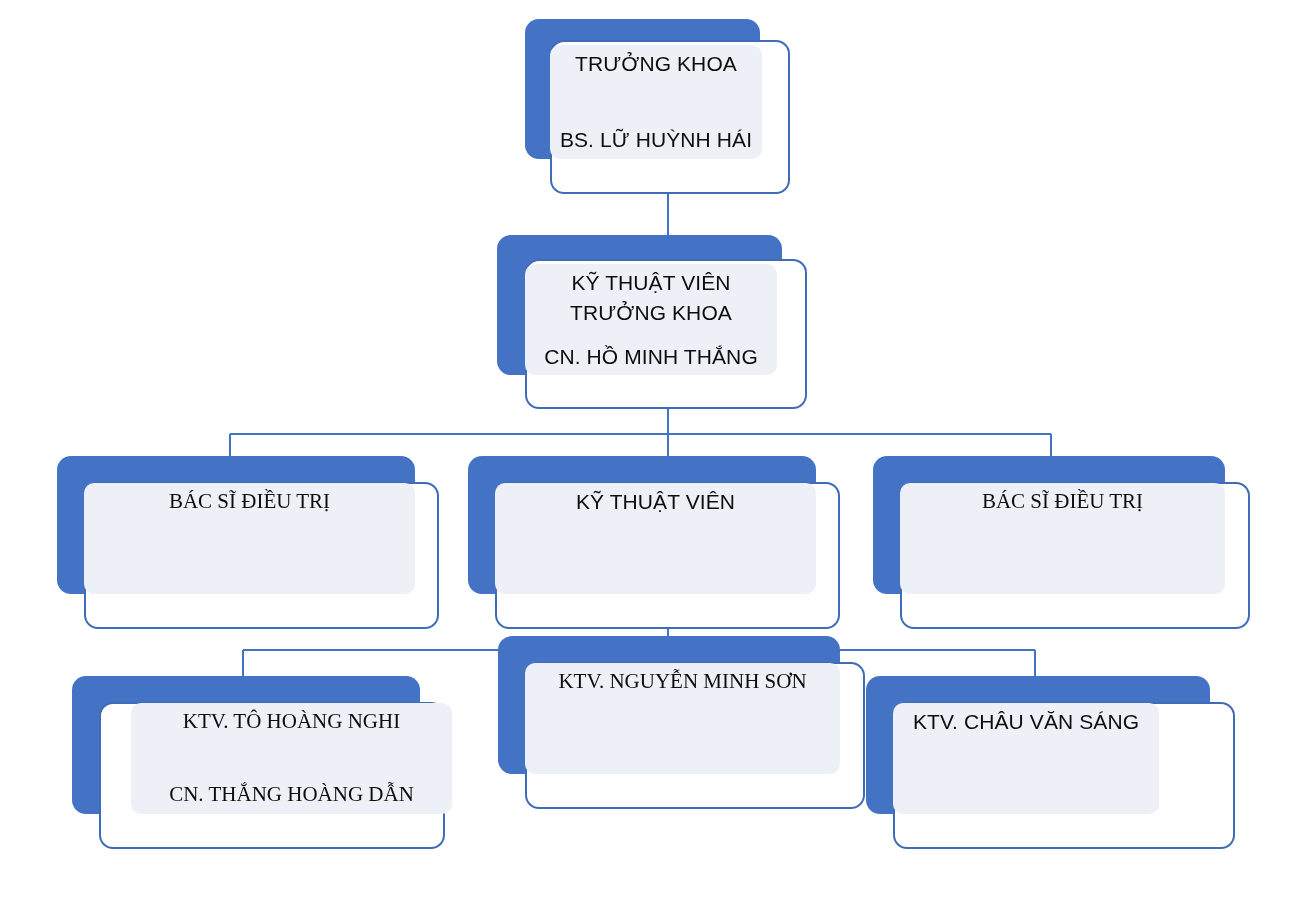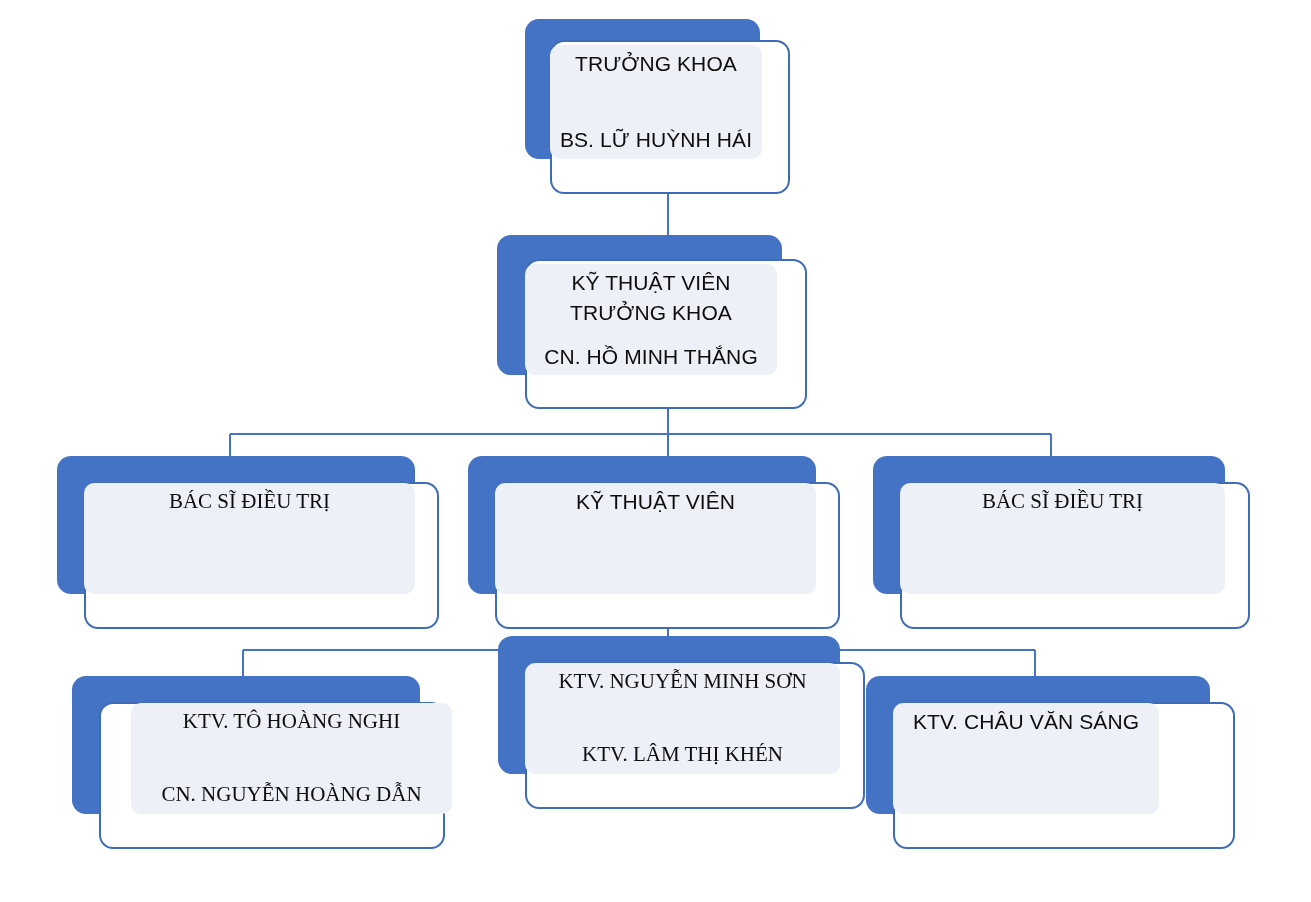--- a/index.html
+++ b/index.html
@@ -143,30 +143,29 @@
     <div class="text-panel" style="left:27px; top:27px; width:325px; height:111px;">
       <div class="line wide">BÁC SĨ ĐIỀU TRỊ</div>
     </div>
   </div>
 
   <div class="node" style="left:72px; top:676px; width:380px; height:175px;">
     <div class="shadow-blue" style="left:0; top:0; width:348px; height:138px;"></div>
     <div class="outline-box" style="left:27px; top:26px; width:346px; height:147px;"></div>
     <div class="text-panel" style="left:22px; top:27px; width:321px; height:111px;margin-left:37px;">
       <div class="line wide">KTV. TÔ HOÀNG NGHI</div>
-      <div class="line wide gap-before">CN. NGUYỄN HOÀNG DẪN</div>
+      <div class="line wide gap-before">CN. THẮNG HOÀNG DẪN</div>
     </div>
   </div>
 
   <div class="node" style="left:470px; top:636px; width:370px; height:175px;margin-left:28px;">
     <div class="shadow-blue" style="left:0; top:0; width:342px; height:138px;"></div>
     <div class="outline-box" style="left:27px; top:26px; width:340px; height:147px;"></div>
     <div class="text-panel" style="left:27px; top:27px; width:315px; height:111px;">
       <div class="line wide">KTV. NGUYỄN MINH SƠN</div>
-      <div class="line wide gap-before">KTV. LÂM THỊ KHÉN</div>
     </div>
   </div>
 
   <div class="node" style="left:866px; top:676px; width:372px; height:175px;">
     <div class="shadow-blue" style="left:0; top:0; width:344px; height:138px;"></div>
     <div class="outline-box" style="left:27px; top:26px; width:342px; height:147px;"></div>
     <div class="text-panel" style="left:27px; top:27px; width:266px; height:111px;">
       <div class="line">KTV. CHÂU VĂN SÁNG</div>
     </div>
   </div>

